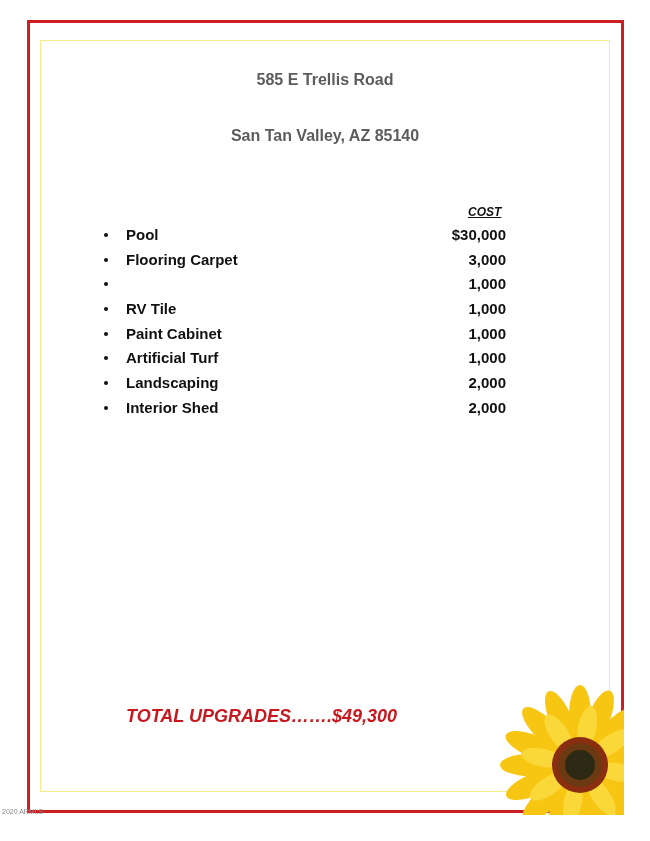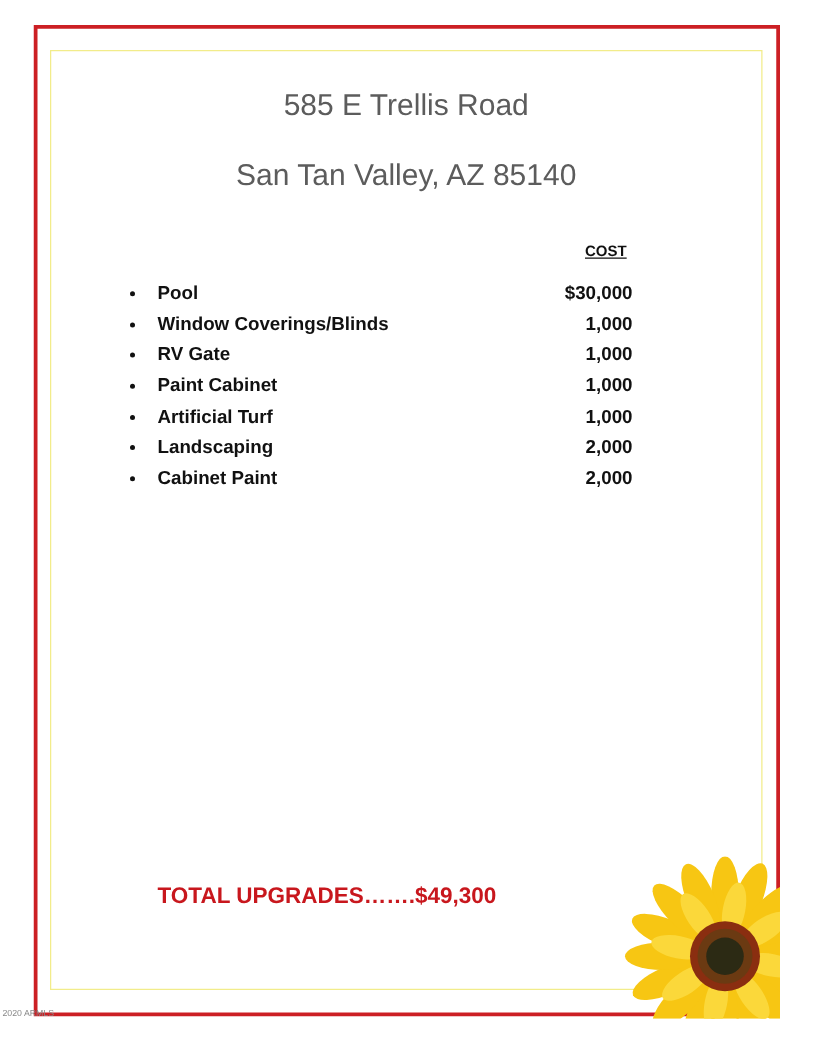--- a/index.html
+++ b/index.html
@@ -3,31 +3,31 @@
 <meta charset="utf-8">
 <style>
   html, body { margin:0; padding:0; }
   body { width:650px; height:841px; background:#ffffff; position:relative; overflow:hidden;
          font-family:"Liberation Sans", sans-serif; }
   .red-frame { position:absolute; left:27px; top:20px; width:591px; height:787px;
                border:3px solid #cc1f24; box-sizing:content-box; }
   .yellow-frame { position:absolute; left:40px; top:40px; width:568px; height:750px;
                   border:1px solid #f2ec8a; }
   .title { position:absolute; left:0; width:650px; text-align:center; color:#5c5c5c;
-           font-weight:normal; font-size:24px; }
+           font-weight:bold; font-size:16px; }
   .t1 { top:71px; }
   .t2 { top:127px; }
-  .cost-hdr { position:absolute; left:468px; top:194px; font-size:12px; font-weight:bold;
-              text-decoration:underline; color:#111; }
+  .cost-hdr { position:absolute; left:468px; top:205px; font-size:12px; font-weight:bold;
+              text-decoration:underline; color:#111;font-style:italic; }
   .list { position:absolute; left:104px; top:226px; width:420px; margin:0; padding:0; list-style:none; }
   .row { position:relative; height:24.7px; font-size:15px; font-weight:bold; color:#111; }
   .bullet { position:absolute; left:0; top:7px; width:4px; height:4px; border-radius:50%; background:#111; }
   .item { position:absolute; left:22px; top:0; }
   .amt { position:absolute; right:18px; top:0; text-align:left; }
-  .total { position:absolute; left:126px; top:706px; color:#c8171d; font-weight:bold; font-size:18px; }
+  .total { position:absolute; left:126px; top:706px; color:#c8171d; font-weight:bold; font-size:18px;font-style:italic; }
   .flower { position:absolute; left:492px; top:685px; width:132px; height:130px; overflow:hidden; }
   .wm { position:absolute; left:2px; top:808px; font-size:7px; color:#888; }
 </style>
 </head>
 <body>
 
 <div class="red-frame"></div>
 <div class="yellow-frame"></div>
 
 <div class="title t1">585 E Trellis Road</div>
@@ -36,46 +36,50 @@
 <div class="cost-hdr">COST</div>
 
 <ul class="list">
   <li class="row">
       <span class="bullet"></span>
       <span class="item">Pool</span>
       <span class="amt">$30,000</span>
     </li>
   <li class="row">
       <span class="bullet"></span>
-      <span class="item">Window Coverings/Blinds</span>
+      <span class="item">Flooring Carpet</span>
+      <span class="amt">3,000</span>
+    </li>
+  <li class="row">
+      <span class="bullet"></span>
       <span class="amt">1,000</span>
     </li>
   <li class="row">
       <span class="bullet"></span>
-      <span class="item">RV Gate</span>
+      <span class="item">RV Tile</span>
       <span class="amt">1,000</span>
     </li>
   <li class="row">
       <span class="bullet"></span>
       <span class="item">Paint Cabinet</span>
       <span class="amt">1,000</span>
     </li>
   <li class="row">
       <span class="bullet"></span>
       <span class="item">Artificial Turf</span>
       <span class="amt">1,000</span>
     </li>
   <li class="row">
       <span class="bullet"></span>
       <span class="item">Landscaping</span>
       <span class="amt">2,000</span>
     </li>
   <li class="row">
       <span class="bullet"></span>
-      <span class="item">Cabinet Paint</span>
+      <span class="item">Interior Shed</span>
       <span class="amt">2,000</span>
     </li>
 </ul>
 
 <div class="total">TOTAL UPGRADES…….$49,300</div>
 
 <div class="flower">
   <svg width="132" height="130" viewBox="0 0 132 130">
     <g transform="translate(88,80)">
       <g fill="#f7c613">

